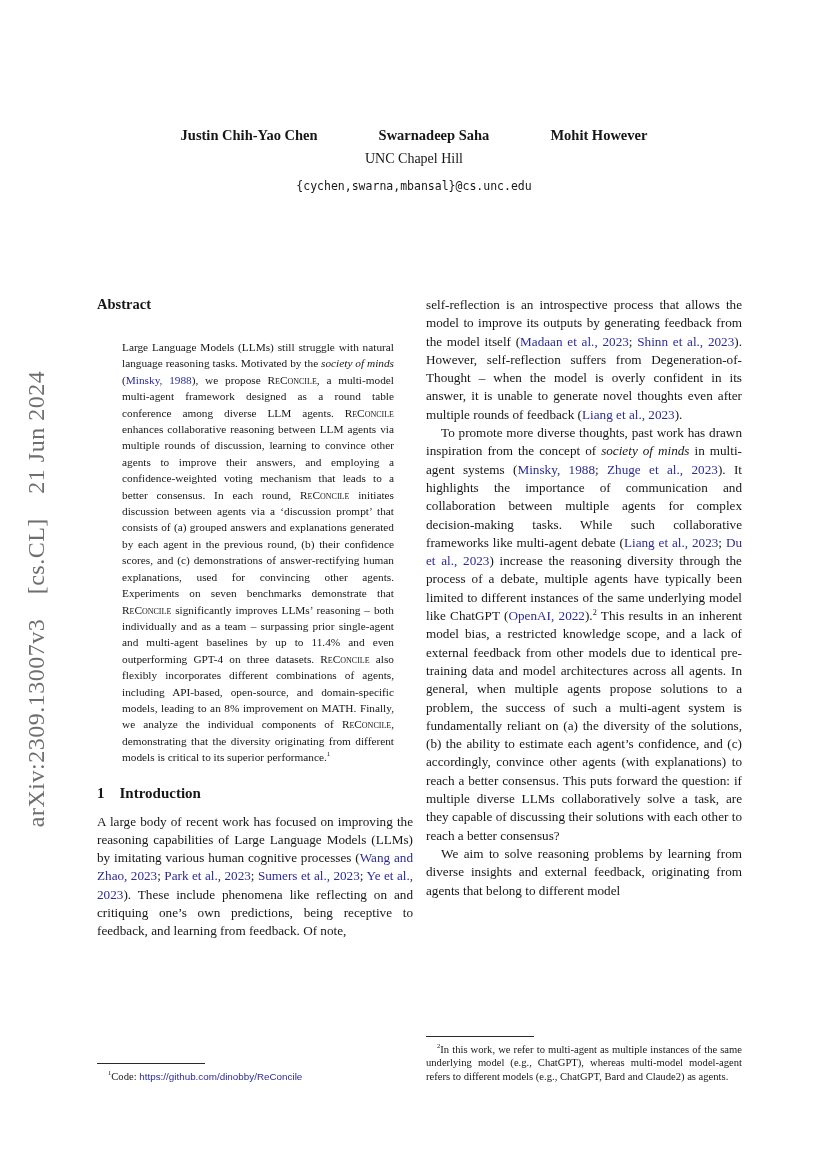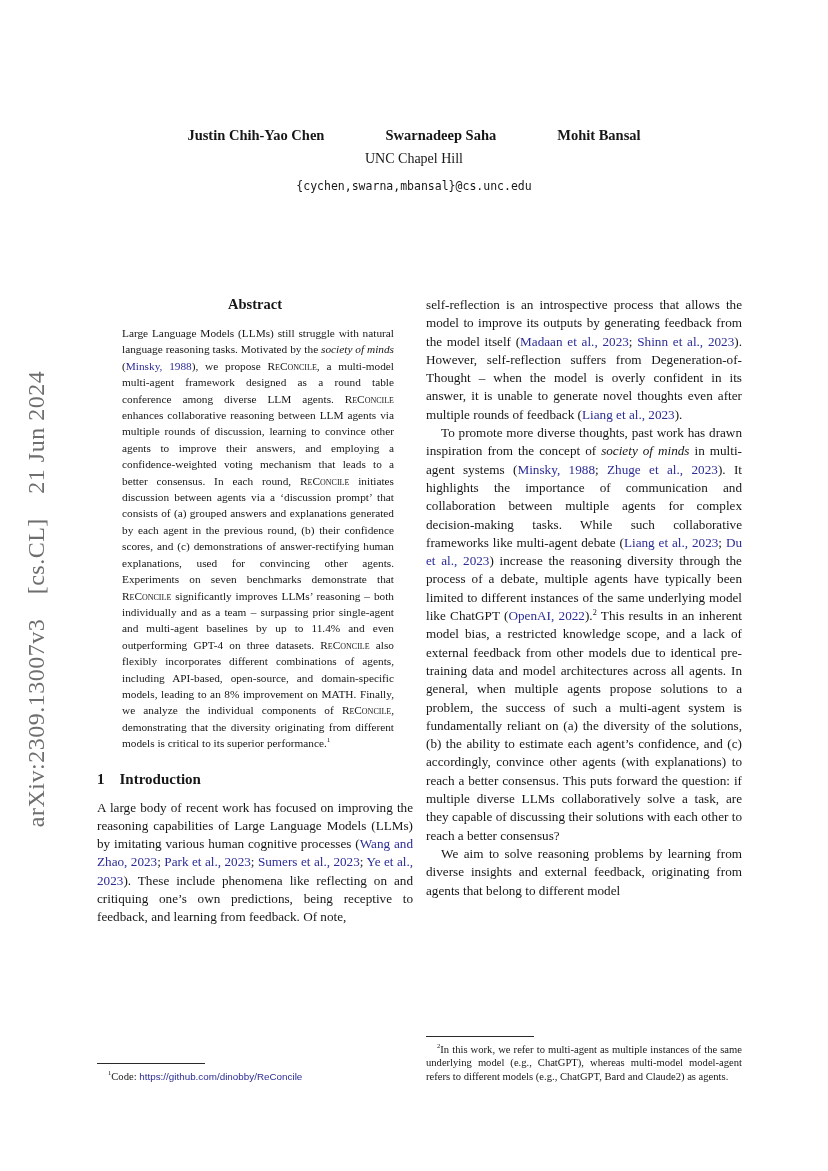--- a/index.html
+++ b/index.html
@@ -45,23 +45,23 @@
   .columns{
     position:absolute;left:97px;top:296px;
     width:646px;
     display:flex;gap:13px;
   }
   .col{
     width:316px;height:788px;
     display:flex;flex-direction:column;
   }
   .abstract-heading{
-    text-align:center;
+    text-align:left;
     font-size:14.5px;font-weight:bold;
-    margin-bottom:12px;
+    margin-bottom:26px;
   }
   .abstract-body{
     font-size:11.3px;line-height:16.4px;
     text-align:justify;
     padding:0 19px 0 25px;
   }
   .section-heading{
     font-size:15px;font-weight:bold;
     margin:19px 0 11px;
     display:flex;gap:15px;
@@ -98,21 +98,21 @@
 <body>
 
 <div class="page">
 
   <div class="arxiv-watermark">arXiv:2309.13007v3 [cs.CL] 21 Jun 2024</div>
 
   <header>
     <div class="authors">
       <span>Justin Chih-Yao Chen</span>
       <span>Swarnadeep Saha</span>
-      <span>Mohit Bansal</span>
+      <span>Mohit However</span>
     </div>
     <div class="affiliation">UNC Chapel Hill</div>
     <div class="email">{cychen,swarna,mbansal}@cs.unc.edu</div>
   </header>
 
   <div class="columns">
 
     <div class="col">
       <h2 class="abstract-heading">Abstract</h2>
       <p class="abstract-body"><span>Large Language Models (LLMs) still struggle with natural language reasoning tasks. Motivated by the </span><span class="s-i">society of minds</span><span> (</span><span class="s-cite">Minsky, 1988</span><span>), we propose </span><span class="s-sc">ReConcile</span><span>, a multi-model multi-agent framework designed as a round table conference among diverse LLM agents. </span><span class="s-sc">ReConcile</span><span> enhances collaborative reasoning between LLM agents via multiple rounds of discussion, learning to convince other agents to improve their answers, and employing a confidence-weighted voting mechanism that leads to a better consensus. In each round, </span><span class="s-sc">ReConcile</span><span> initiates discussion between agents via a ‘discussion prompt’ that consists of (a) grouped answers and explanations generated by each agent in the previous round, (b) their confidence scores, and (c) demonstrations of answer-rectifying human explanations, used for convincing other agents. Experiments on seven benchmarks demonstrate that </span><span class="s-sc">ReConcile</span><span> significantly improves LLMs’ reasoning – both individually and as a team – surpassing prior single-agent and multi-agent baselines by up to 11.4% and even outperforming GPT-4 on three datasets. </span><span class="s-sc">ReConcile</span><span> also flexibly incorporates different combinations of agents, including API-based, open-source, and domain-specific models, leading to an 8% improvement on MATH. Finally, we analyze the individual components of </span><span class="s-sc">ReConcile</span><span>, demonstrating that the diversity originating from different models is critical to its superior performance.</span><sup class="s-sup">1</sup></p>

